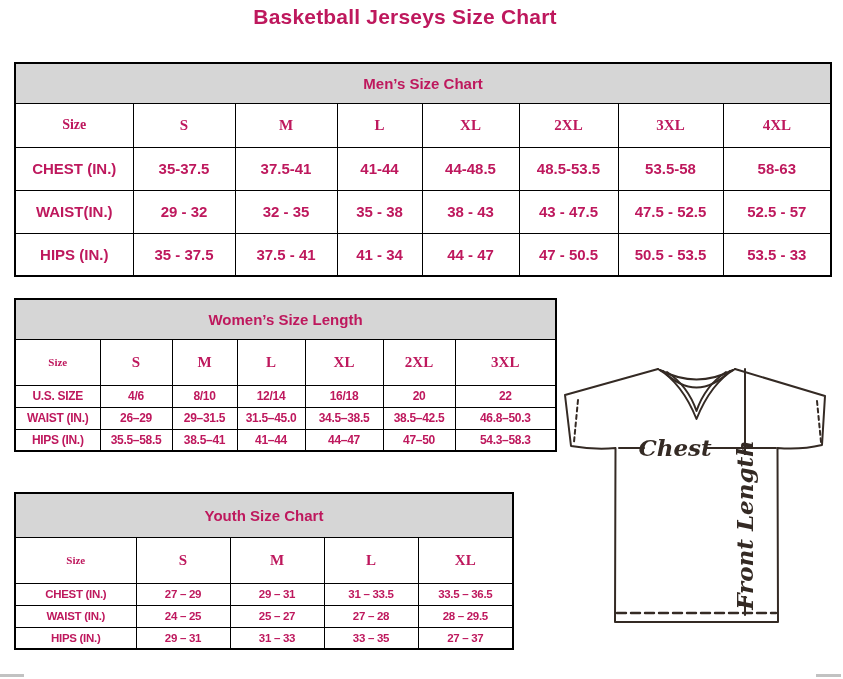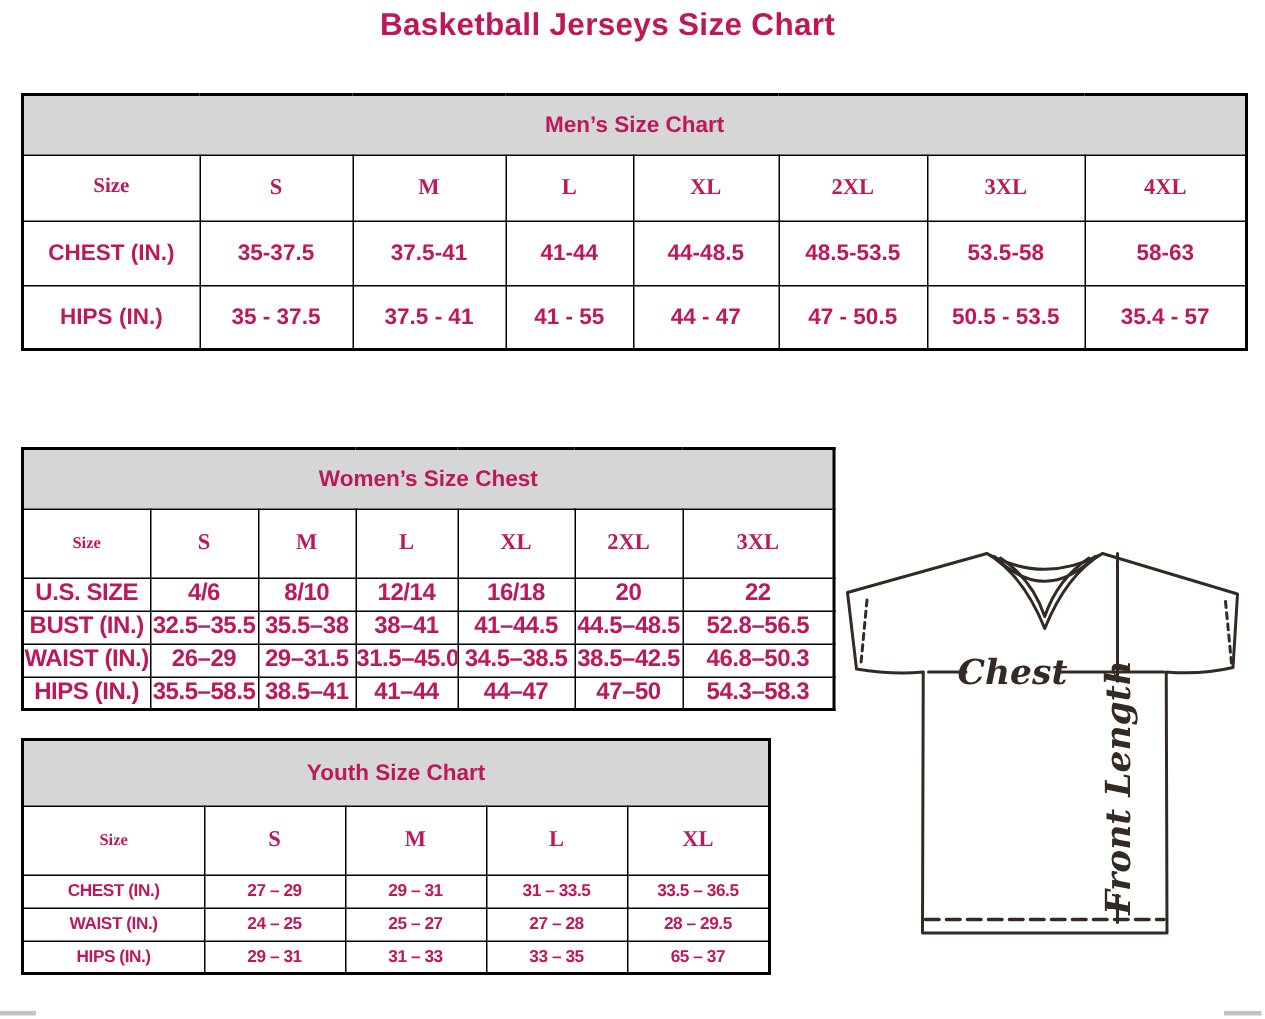--- a/index.html
+++ b/index.html
@@ -34,21 +34,21 @@
   .men tr.t-size{height:44px;}
   .men tr.t-row{height:43px;}
   .men tr.t-row td{font-weight:700;font-size:15px;}
   .men td.row-label{font-size:14px;}
 
   
   table.women{left:14px;top:298px;width:541px;}
   .women tr.t-head{height:40px;}
   .women tr.t-size{height:46px;}
   .women tr.t-row{height:22px;}
-  .women tr.t-row td{font-weight:700;font-size:16px;letter-spacing:-0.3px;}
+  .women tr.t-row td{font-weight:700;font-size:12px;letter-spacing:-0.3px;}
   .women td.row-label{font-size:11px;}
 
   
   table.youth{left:14px;top:492px;width:498px;}
   .youth tr.t-head{height:44px;border-radius:11px;}
   .youth tr.t-size{height:46px;}
   .youth tr.t-row{height:22px;}
   .youth tr.t-row td{font-weight:700;font-size:11.5px;letter-spacing:-0.3px;}
   .youth td.row-label{font-size:11px;}
 
@@ -97,72 +97,73 @@
       <td class="row-label">CHEST (IN.)</td>
       <td>35-37.5</td>
       <td>37.5-41</td>
       <td>41-44</td>
       <td>44-48.5</td>
       <td>48.5-53.5</td>
       <td>53.5-58</td>
       <td>58-63</td>
     </tr>
     <tr class="t-row">
+      <td class="row-label">WAIST(IN.)</td>
+      <td>29 - 32</td>
+      <td>32 - 35</td>
+      <td>35 - 38</td>
+      <td>38 - 43</td>
+      <td>43 - 47.5</td>
+      <td>47.5 - 52.5</td>
+      <td>52.5 - 57</td>
+    </tr>
+    <tr class="t-row">
       <td class="row-label">HIPS (IN.)</td>
       <td>35 - 37.5</td>
       <td>37.5 - 41</td>
-      <td>41 - 55</td>
+      <td>41 - 34</td>
       <td>44 - 47</td>
       <td>47 - 50.5</td>
       <td>50.5 - 53.5</td>
-      <td>35.4 - 57</td>
+      <td>53.5 - 33</td>
     </tr>
   </tbody>
     </table>
 
   <table class="tbl women">
     <colgroup>
       <col style="width:85px">
         <col style="width:72px">
         <col style="width:65px">
         <col style="width:68px">
       <col style="width:78px">
         <col style="width:72px">
         <col style="width:101px">
     </colgroup>
     <tbody>
         <tr class="t-head">
-      <td colspan="7">Women’s Size Chest</td>
+      <td colspan="7">Women’s Size Length</td>
     </tr>
     <tr class="t-size">
       <td class="row-label">Size</td>
       <td>S</td>
       <td>M</td>
       <td>L</td>
       <td>XL</td>
       <td>2XL</td>
       <td>3XL</td>
     </tr>
     <tr class="t-row">
       <td class="row-label">U.S. SIZE</td>
       <td>4/6</td>
       <td>8/10</td>
       <td>12/14</td>
       <td>16/18</td>
       <td>20</td>
       <td>22</td>
-    </tr>
-    <tr class="t-row">
-      <td class="row-label">BUST (IN.)</td>
-      <td>32.5–35.5</td>
-      <td>35.5–38</td>
-      <td>38–41</td>
-      <td>41–44.5</td>
-      <td>44.5–48.5</td>
-      <td>52.8–56.5</td>
     </tr>
     <tr class="t-row">
       <td class="row-label">WAIST (IN.)</td>
       <td>26–29</td>
       <td>29–31.5</td>
       <td>31.5–45.0</td>
       <td>34.5–38.5</td>
       <td>38.5–42.5</td>
       <td>46.8–50.3</td>
     </tr>
@@ -209,21 +210,21 @@
       <td>24 – 25</td>
       <td>25 – 27</td>
       <td>27 – 28</td>
       <td>28 – 29.5</td>
     </tr>
     <tr class="t-row">
       <td class="row-label">HIPS (IN.)</td>
       <td>29 – 31</td>
       <td>31 – 33</td>
       <td>33 – 35</td>
-      <td>65 – 37</td>
+      <td>27 – 37</td>
     </tr>
   </tbody>
     </table>
 
   <svg class="jersey-svg" viewBox="0 0 288 324" aria-hidden="false">
     <g class="jersey-stroke">
       <path d="M103,14 L10,40 L16,91 Q40,95 60.5,93 L60,267 L223,267 L222.5,93 Q246,95 267,90 L270,41 L180,14"></path>
       <path d="M103,14 Q127,28 141.5,64 Q156,28 180,14"></path>
       <path d="M112,17 Q133,31 141.5,56 Q150,31 171,17"></path>
       <path d="M105,15 Q141.5,34 178,15"></path>

